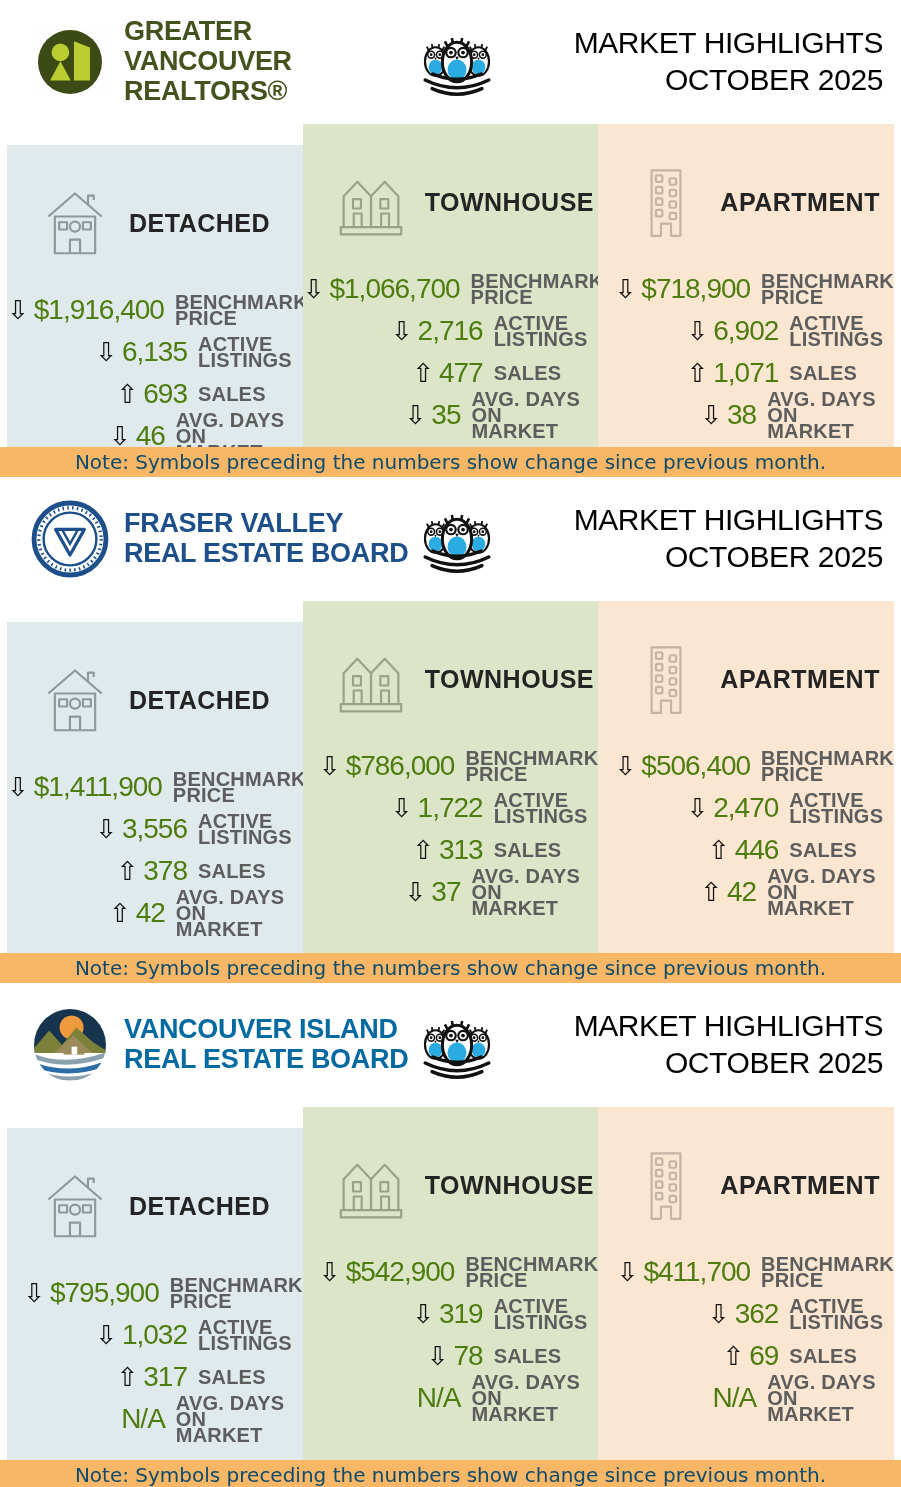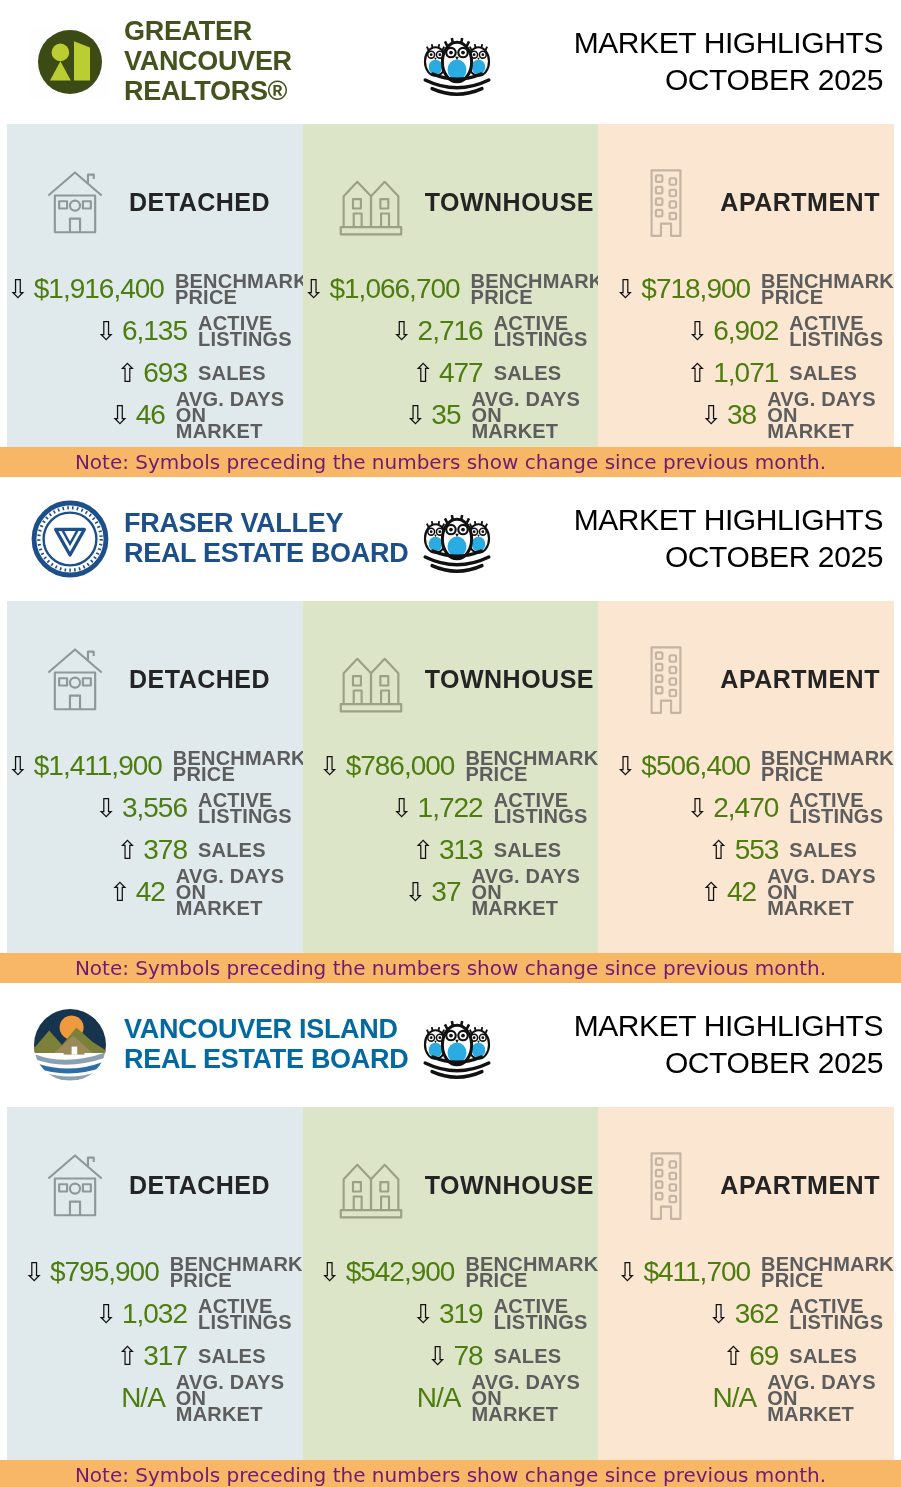--- a/index.html
+++ b/index.html
@@ -18,39 +18,39 @@
   .owl-wrap{flex:0 0 auto;}
   .owl-wrap svg{width:86px;height:80px;display:block;}
   .title-wrap{flex:1;text-align:right;font-size:30px;line-height:1.22;color:#000;letter-spacing:-0.4px;}
 
   
   .cols{display:flex;padding:0 7px;background:#fff;box-sizing:border-box;}
   .cols-1{height:323px;}
   .cols-2{height:352px;}
   .cols-3{height:353px;}
   .col{flex:1;box-sizing:border-box;padding-top:42px;overflow:hidden;}
-  .col-detached{background:#e0eaec;}
+  .col-detached{background:#e0eaec;margin-top:21px;}
   .col-townhouse{background:#dde5c8;}
   .col-apartment{background:#fbe6d1;}
 
   .col-head{display:flex;align-items:center;padding-left:32px;}
   .col-head svg{width:72px;height:72px;flex:0 0 auto;}
   .col-title{margin-left:18px;font-size:25px;font-weight:bold;color:#242424;letter-spacing:0.5px;}
 
   .stats{margin-top:30px;}
   .stat{display:flex;align-items:center;height:42px;}
   .val{width:180px;display:flex;align-items:center;justify-content:flex-end;white-space:nowrap;}
   .arrow{font-family:"DejaVu Sans",sans-serif;font-size:26px;line-height:1;margin-right:5px;color:#101010;}
   .num{font-size:28px;letter-spacing:-1px;color:#4d7c0f;}
   .lbl{margin-left:11px;font-size:20px;font-weight:bold;color:#5d5d5d;line-height:16px;letter-spacing:0.2px;}
   .lbl span{display:block;}
 
   
   .note{height:30px;background:#f8b766;display:flex;align-items:center;justify-content:center;
-        font-family:"DejaVu Sans",sans-serif;font-size:20px;color:#701a75;}
+        font-family:"DejaVu Sans",sans-serif;font-size:20px;color:#0c4a6e;}
 </style>
 </head>
 <body>
 
 <div class="page">
 
   <div>
     <div class="sec-header">
       <div class="brand">
         <svg class="logo" viewBox="0 0 100 90">
@@ -471,21 +471,21 @@
                 <span class="num">2,470</span>
               </div>
             <div class="lbl">
                 <span>ACTIVE</span>
                 <span>LISTINGS</span>
               </div>
           </div>
           <div class="stat">
             <div class="val">
                 <span class="arrow">⇧</span>
-                <span class="num">553</span>
+                <span class="num">446</span>
               </div>
             <div class="lbl">
                 <span>SALES</span>
                 <span></span>
               </div>
           </div>
           <div class="stat">
             <div class="val">
                 <span class="arrow">⇧</span>
                 <span class="num">42</span>

